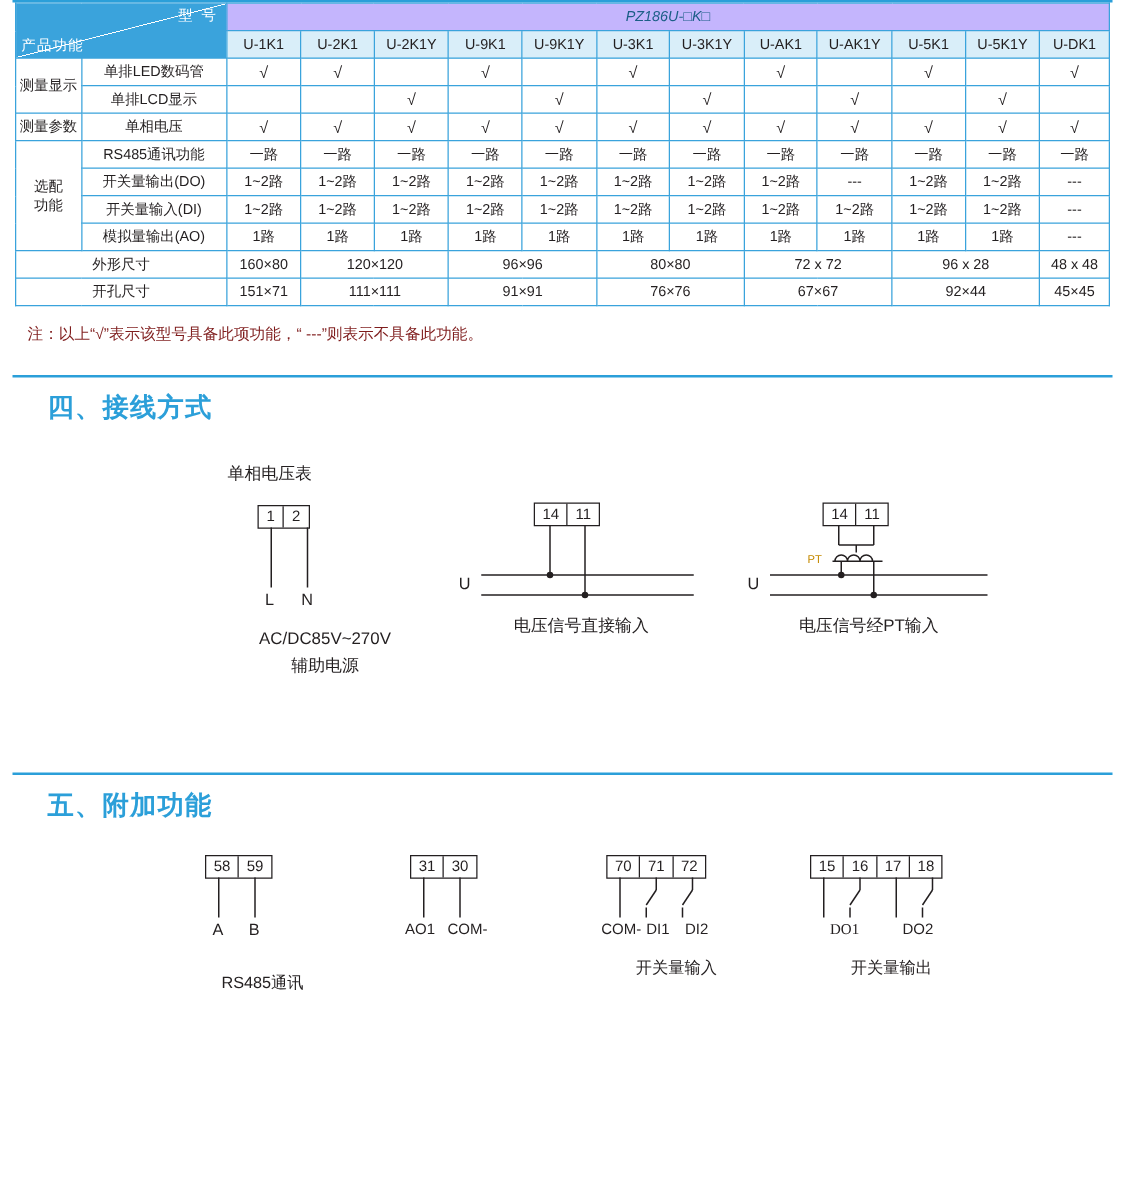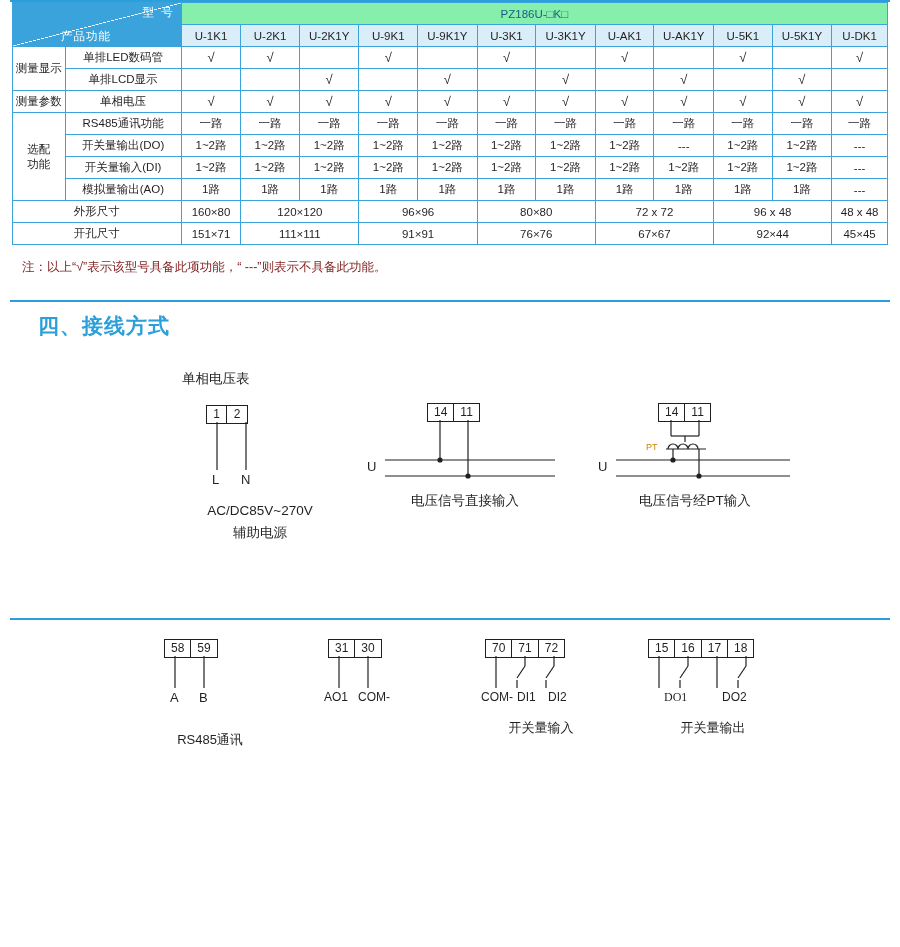--- a/index.html
+++ b/index.html
@@ -39,21 +39,21 @@
   }
   table.spec td, table.spec th {
     border: 1px solid #3aa3dc;
     text-align: center;
     vertical-align: middle;
     padding: 2px 1px;
     height: 22px;
     font-weight: normal;
   }
   .hdr { background: #d9eef9; }
-  .hdr-blue { background: #86efac; font-weight: bold; color: #1b5e86; }
+  .hdr-blue { background: #c4b5fd; font-weight: bold; color: #1b5e86; font-style: italic; }
   .corner {
     background: #3aa3dc;
     position: relative;
     height: 46px;
     padding: 0;
     overflow: hidden;
   }
   .corner .diag {
     position: absolute;
     left: 0; top: 0; width: 100%; height: 100%;
@@ -61,21 +61,21 @@
         rgba(58,163,220,1) 0%, rgba(58,163,220,1) 49.5%,
         #ffffff 49.6%, #ffffff 50.4%,
         rgba(58,163,220,1) 50.5%, rgba(58,163,220,1) 100%);
   }
   .corner .t-model {
     position: absolute; right: 6px; top: 2px;
     color: #ffffff; font-size: 11.5px; letter-spacing: 2px;
   }
   .corner .t-func {
     position: absolute; left: 4px; bottom: 2px;
-    color: #ffffff; font-size: 11.5px; letter-spacing: 1px; margin-left: 44px;
+    color: #ffffff; font-size: 11.5px; letter-spacing: 1px;
   }
   .rowlabel { font-size: 11.5px; }
   .check { font-size: 13px; color: #231f20; }
   .dim { font-size: 11.5px; }
   .note {
     padding: 14px 14px 0 22px;
     font-size: 12.5px;
     color: #7f1d1d;
   }
 
@@ -267,21 +267,21 @@
           <td>---</td>
         </tr>
 
         <tr>
           <td class="rowlabel" colspan="2">外形尺寸</td>
           <td class="dim">160×80</td>
           <td class="dim" colspan="2">120×120</td>
           <td class="dim" colspan="2">96×96</td>
           <td class="dim" colspan="2">80×80</td>
           <td class="dim" colspan="2">72 x 72</td>
-          <td class="dim" colspan="2">96 x 48</td>
+          <td class="dim" colspan="2">96 x 28</td>
           <td class="dim">48 x 48</td>
         </tr>
         <tr>
           <td class="rowlabel" colspan="2">开孔尺寸</td>
           <td class="dim">151×71</td>
           <td class="dim" colspan="2">111×111</td>
           <td class="dim" colspan="2">91×91</td>
           <td class="dim" colspan="2">76×76</td>
           <td class="dim" colspan="2">67×67</td>
           <td class="dim" colspan="2">92×44</td>
@@ -364,20 +364,21 @@
           <circle class="dot" cx="119" cy="74" r="2.6"></circle>
         </svg>
         <div style="position:absolute; left:18px; top:57px; font-size:13px;">U</div>
         <div style="position:absolute; left:66px; top:40px; font-size:9px; color:#c58a00;">PT</div>
       </div>
       <div class="cap" style="margin-top:-22px;">电压信号经PT输入</div>
     </div>
   </div>
 
   <div class="sec-rule"></div>
+  <div class="sec-title">五、附加功能</div>
 
   <div class="addl-area">
 
     <div class="dgrp" style="left:140px; top:18px; width:140px;">
       <div style="position:relative; width:140px; height:78px;">
         <div style="position:absolute; left:24px; top:0;">
           <div class="term-box">
             <span>58</span>
             <span>59</span>
           </div>

